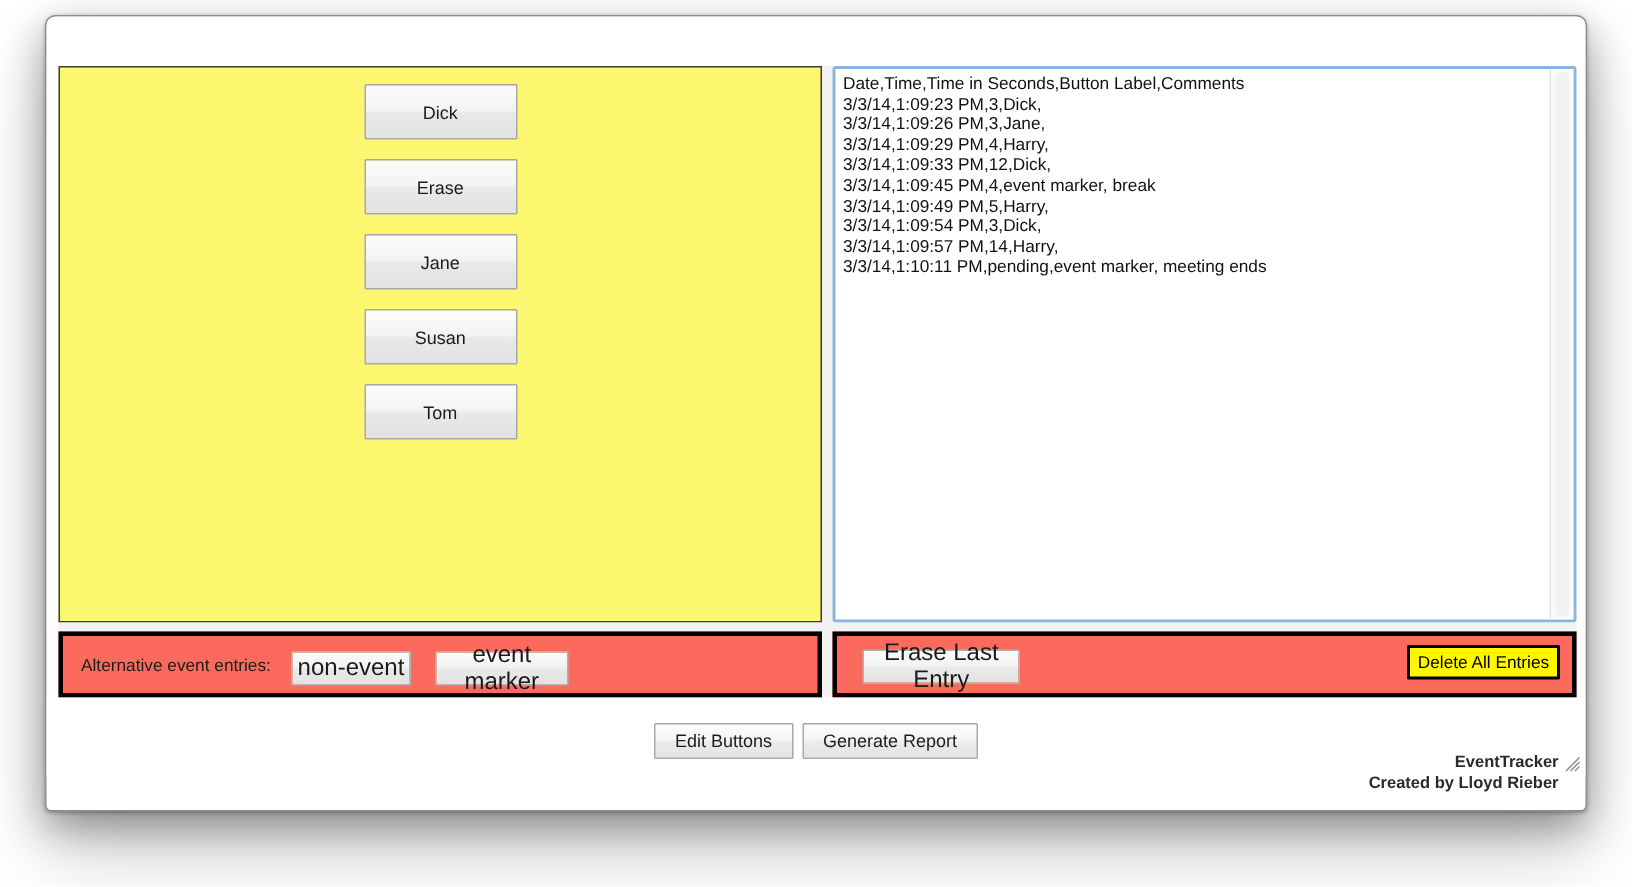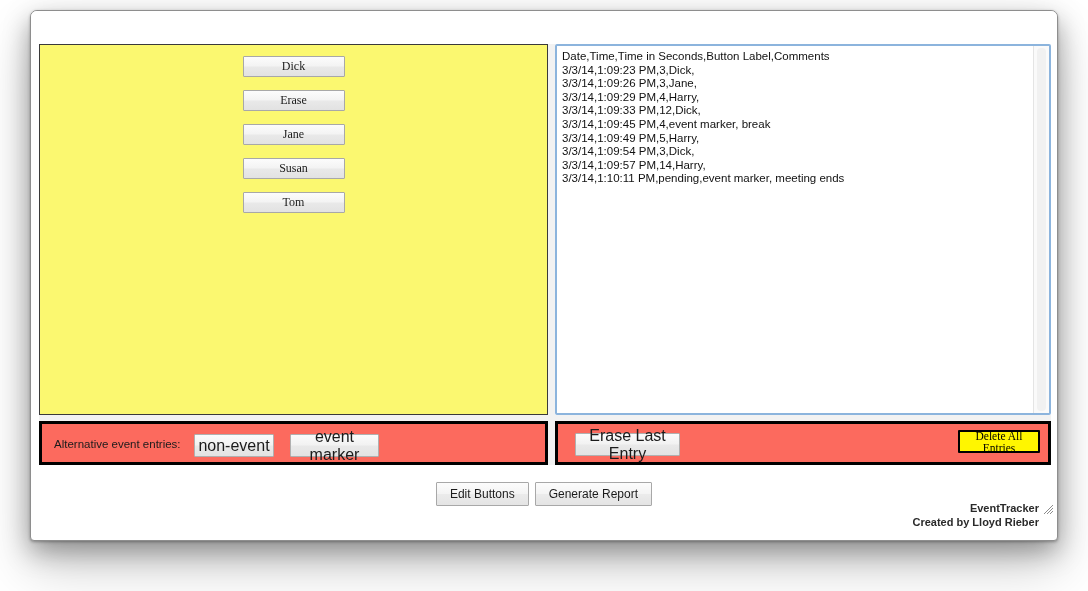--- a/index.html
+++ b/index.html
@@ -115,28 +115,28 @@
     border: 1px solid #3a3a3a;
     box-sizing: border-box;
     display: flex;
     flex-direction: column;
     align-items: center;
     padding-top: 11px;
     gap: 13px;
   }
   .event-btn {
     width: 102px;
-    height: 21px;
+    height: 37px;
     font-size: 12px;
     color: #1b1b1b;
     background: linear-gradient(to bottom, #fcfcfc 0%, #f3f3f3 48%, #e9e9e9 52%, #e2e2e2 100%);
     border: 1px solid #a8a8a8;
     border-radius: 1px;
     box-sizing: border-box;
-    font-family: Liberation Serif, serif;
+    font-family: Liberation Sans, sans-serif;
     display: flex;
     align-items: center;
     justify-content: center;
     cursor: default;
     padding: 0;
   }
 
   
   #v-splitter {
     position: absolute;
@@ -249,29 +249,29 @@
     padding: 0;
   }
   #btn-non-event    { left: 152px; top: 10px; width: 80px; }
   #btn-event-marker { left: 248px; top: 10px; width: 89px; }
   #btn-erase        { left: 17px;  top: 9px;  width: 105px; }
 
   #btn-delete-all {
     position: absolute;
     right: 8px;
     top: 6px;
-    width: 82px;
+    width: 102px;
     height: 23px;
     background: #fff600;
     border: 2px solid #000000;
     border-radius: 1px;
     box-sizing: border-box;
     font-size: 11.5px;
     color: #000000;
-    font-family: Liberation Serif, serif;
+    font-family: Liberation Sans, sans-serif;
     display: flex;
     align-items: center;
     justify-content: center;
     cursor: default;
     padding: 0;
   }
 
   
   #bottom-area {
     position: absolute;

